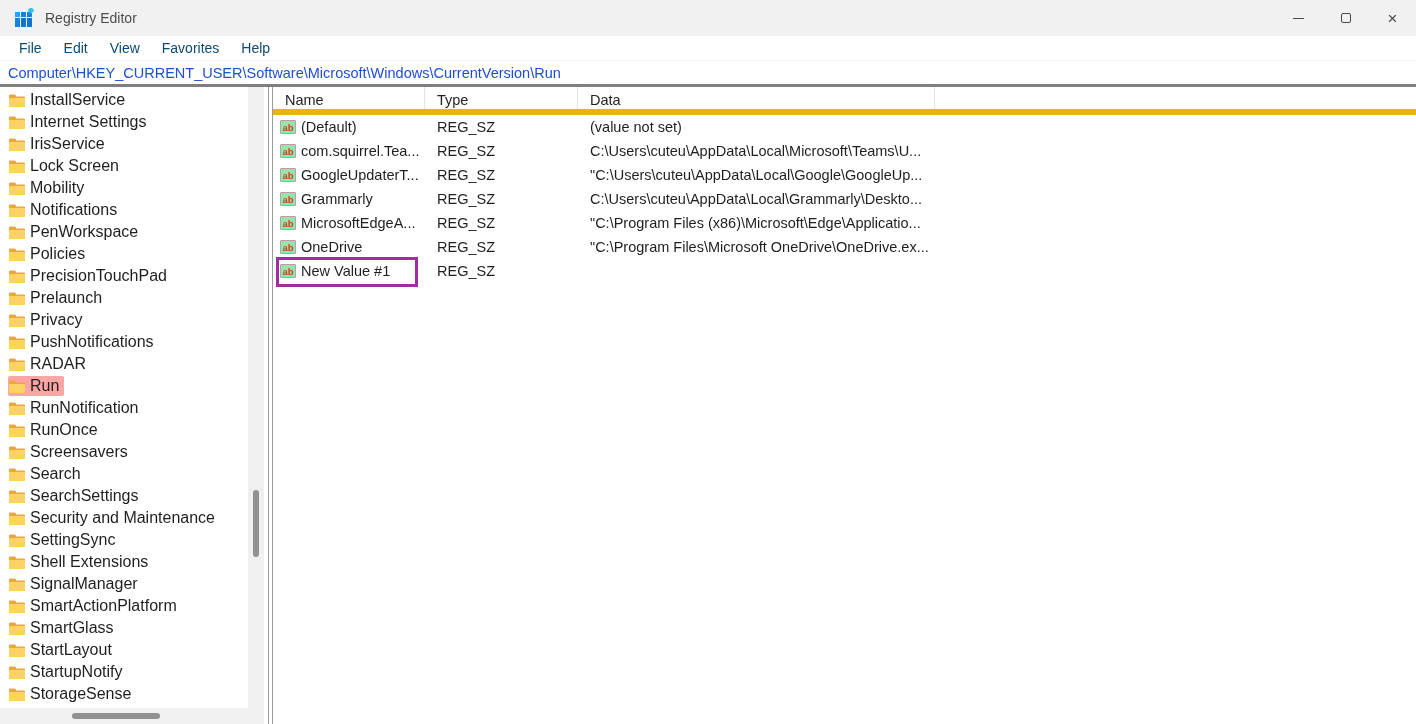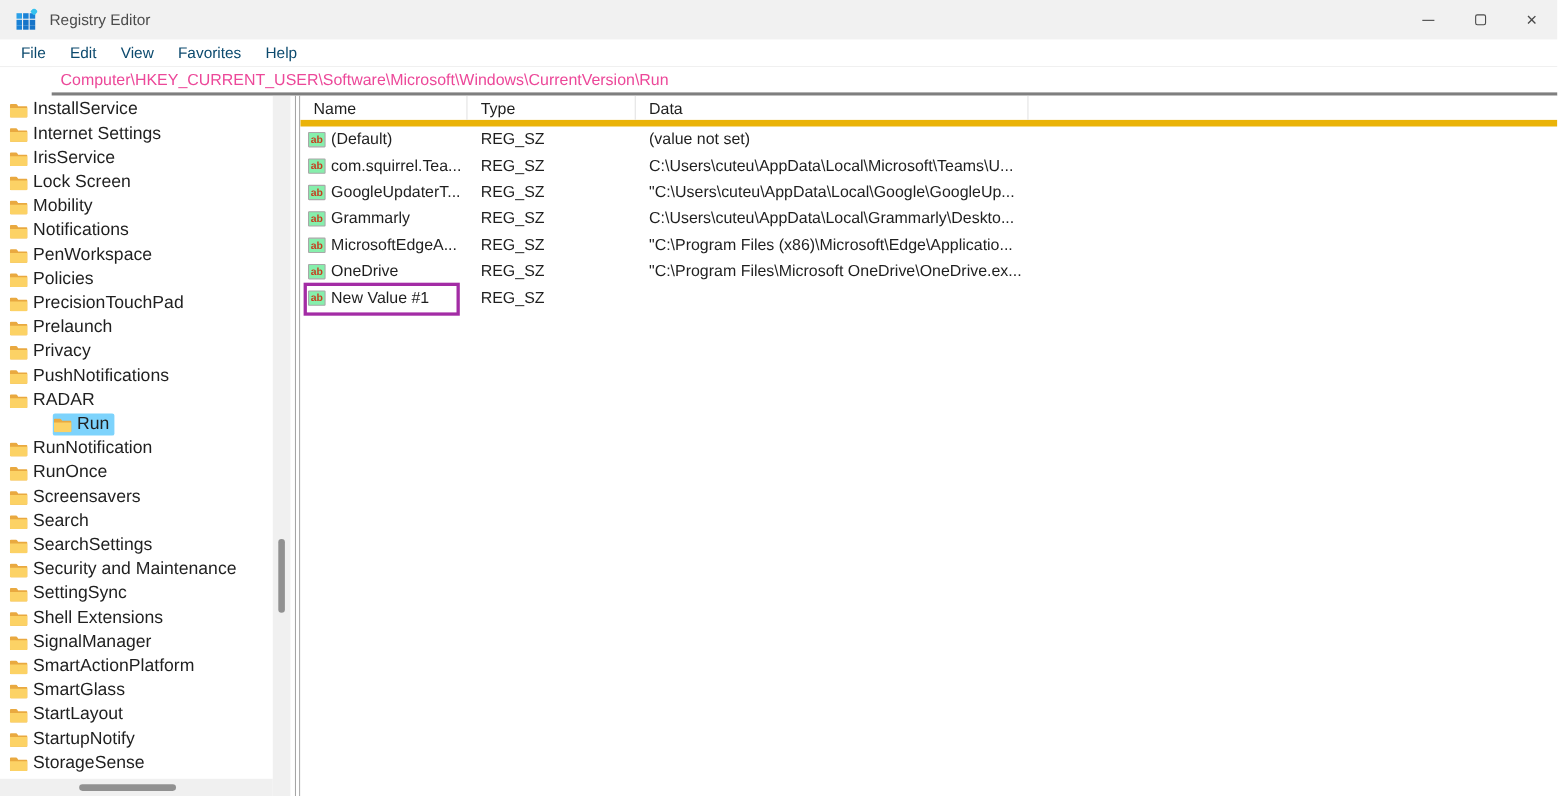--- a/index.html
+++ b/index.html
@@ -16,30 +16,30 @@
   .ctrl { width:47px; height:100%; display:flex; align-items:center; justify-content:center; color:#4a4a4a; }
   .min-glyph { width:11px; border-top:1px solid #4a4a4a; display:block; }
   .max-glyph { width:10px; height:10px; border:1px solid #4a4a4a; border-radius:2px; display:block; }
   .close-glyph { font-size:17px; line-height:1; color:#4a4a4a; }
   
   .menubar { height:25px; background:#fff; display:flex; align-items:center; padding-left:8px;
              font-size:14px; color:#0c4a6e; border-bottom:1px solid #f0f0f0; }
   .menu-item { padding:0 11px; }
   
   .addressbar { height:26px; background:#fff; display:flex; align-items:center; padding-left:8px;
-                font-size:14.5px; color:#ec4899; border-bottom:3px solid #7f7f7f;margin-left:47px; }
+                font-size:14.5px; color:#1d4ed8; border-bottom:3px solid #7f7f7f; }
   
   .content { display:flex; height:637px; position:relative; }
   .tree-panel { width:268px; position:relative; overflow:hidden; background:#fff; flex:none; }
   .tree { padding-top:3px; }
   .tree-item { height:22px; display:flex; align-items:flex-start; font-size:16px; white-space:nowrap; }
   .expander { width:8px; height:22px; overflow:hidden; flex:none; color:#b5b5b5; font-size:11px; position:relative; display:block; }
   .expander i { font-style:normal; position:absolute; left:-4px; top:2px; }
   .tree-inner { display:flex; align-items:center; height:20px; padding:0 5px 0 1px; border-radius:2px; }
-  .tree-inner.selected { background:#7dd3fc;margin-left:40px; }
+  .tree-inner.selected { background:#fca5a5; }
   .folder { flex:none; margin-right:5px; display:flex; }
   .vscroll { position:absolute; top:0; right:4px; width:16px; height:100%; background:#f0f0f0; }
   .vthumb { position:absolute; left:5px; top:403px; width:6px; height:67px; background:#919191; border-radius:3px; }
   .hscroll { position:absolute; left:0; bottom:0; width:248px; height:16px; background:#f0f0f0; }
   .hthumb { position:absolute; left:72px; top:5px; width:88px; height:6px; background:#919191; border-radius:3px; }
   .splitter { width:5px; flex:none; background:#fff; border-left:1px solid #9c9c9c; border-right:1px solid #9c9c9c; }
   
   .list-panel { flex:1; position:relative; background:#fff; overflow:hidden; }
   .list-header { display:flex; height:28px; border-bottom:6px solid #eab308; font-size:14.5px; color:#1f1f1f; }
   .hcell { line-height:27px; padding-left:12px; border-right:1px solid #e3e3e3; }

